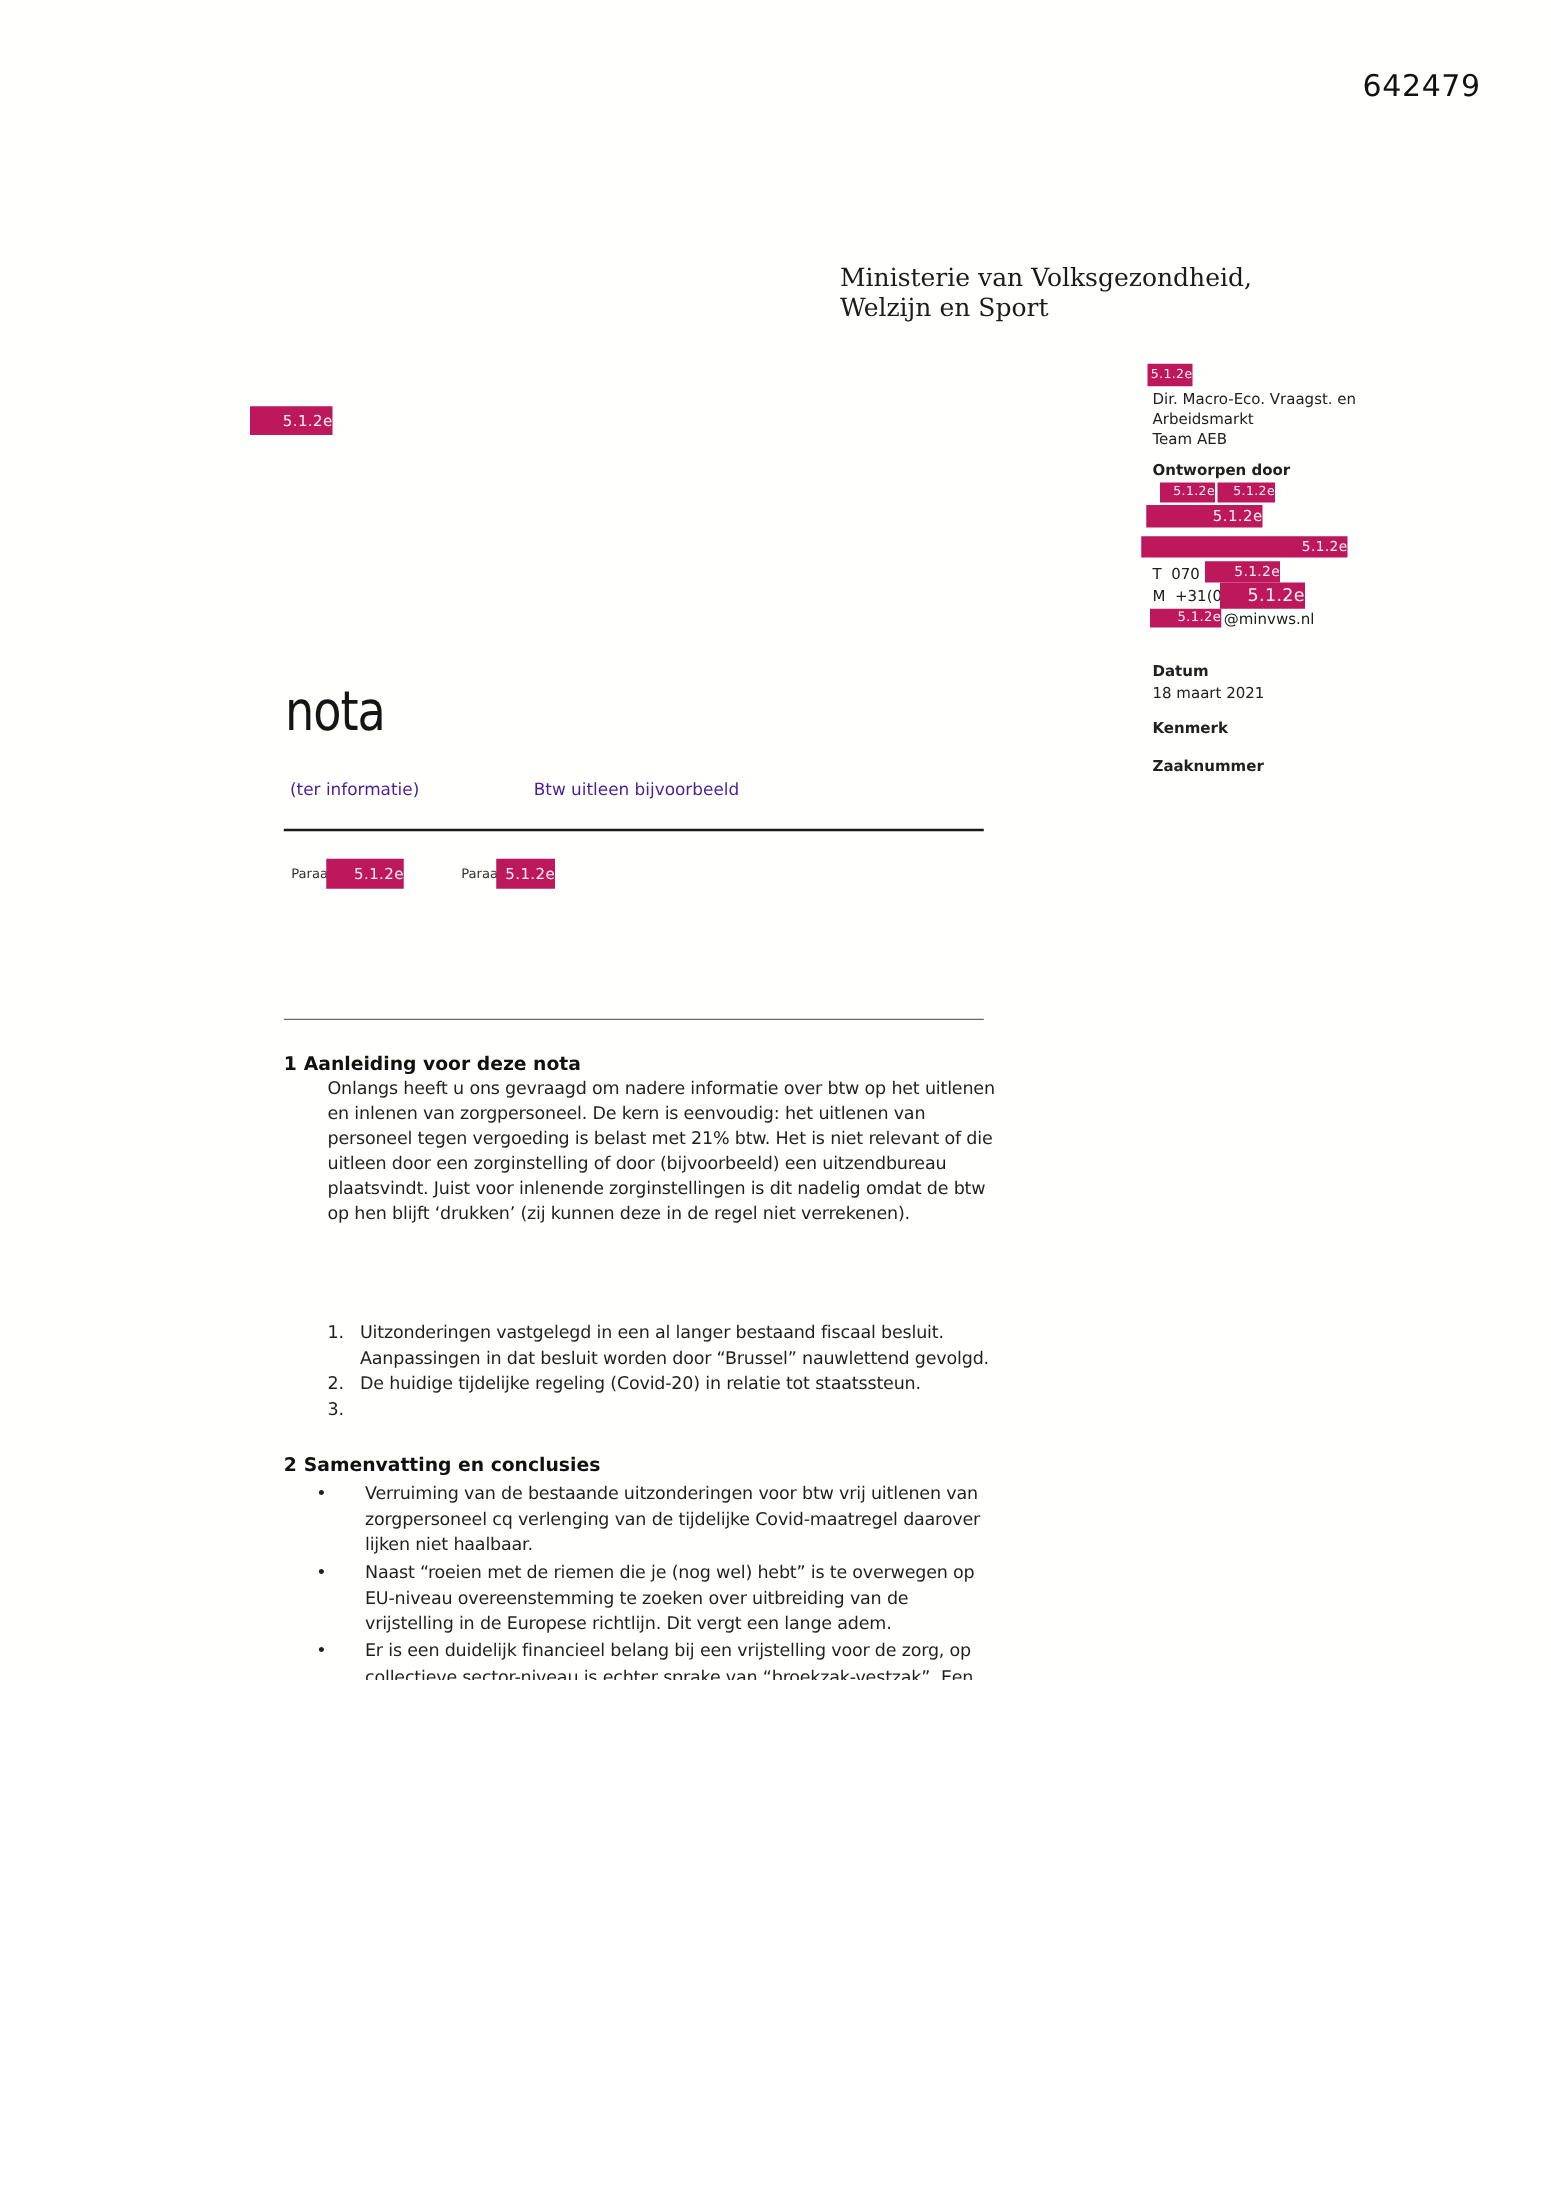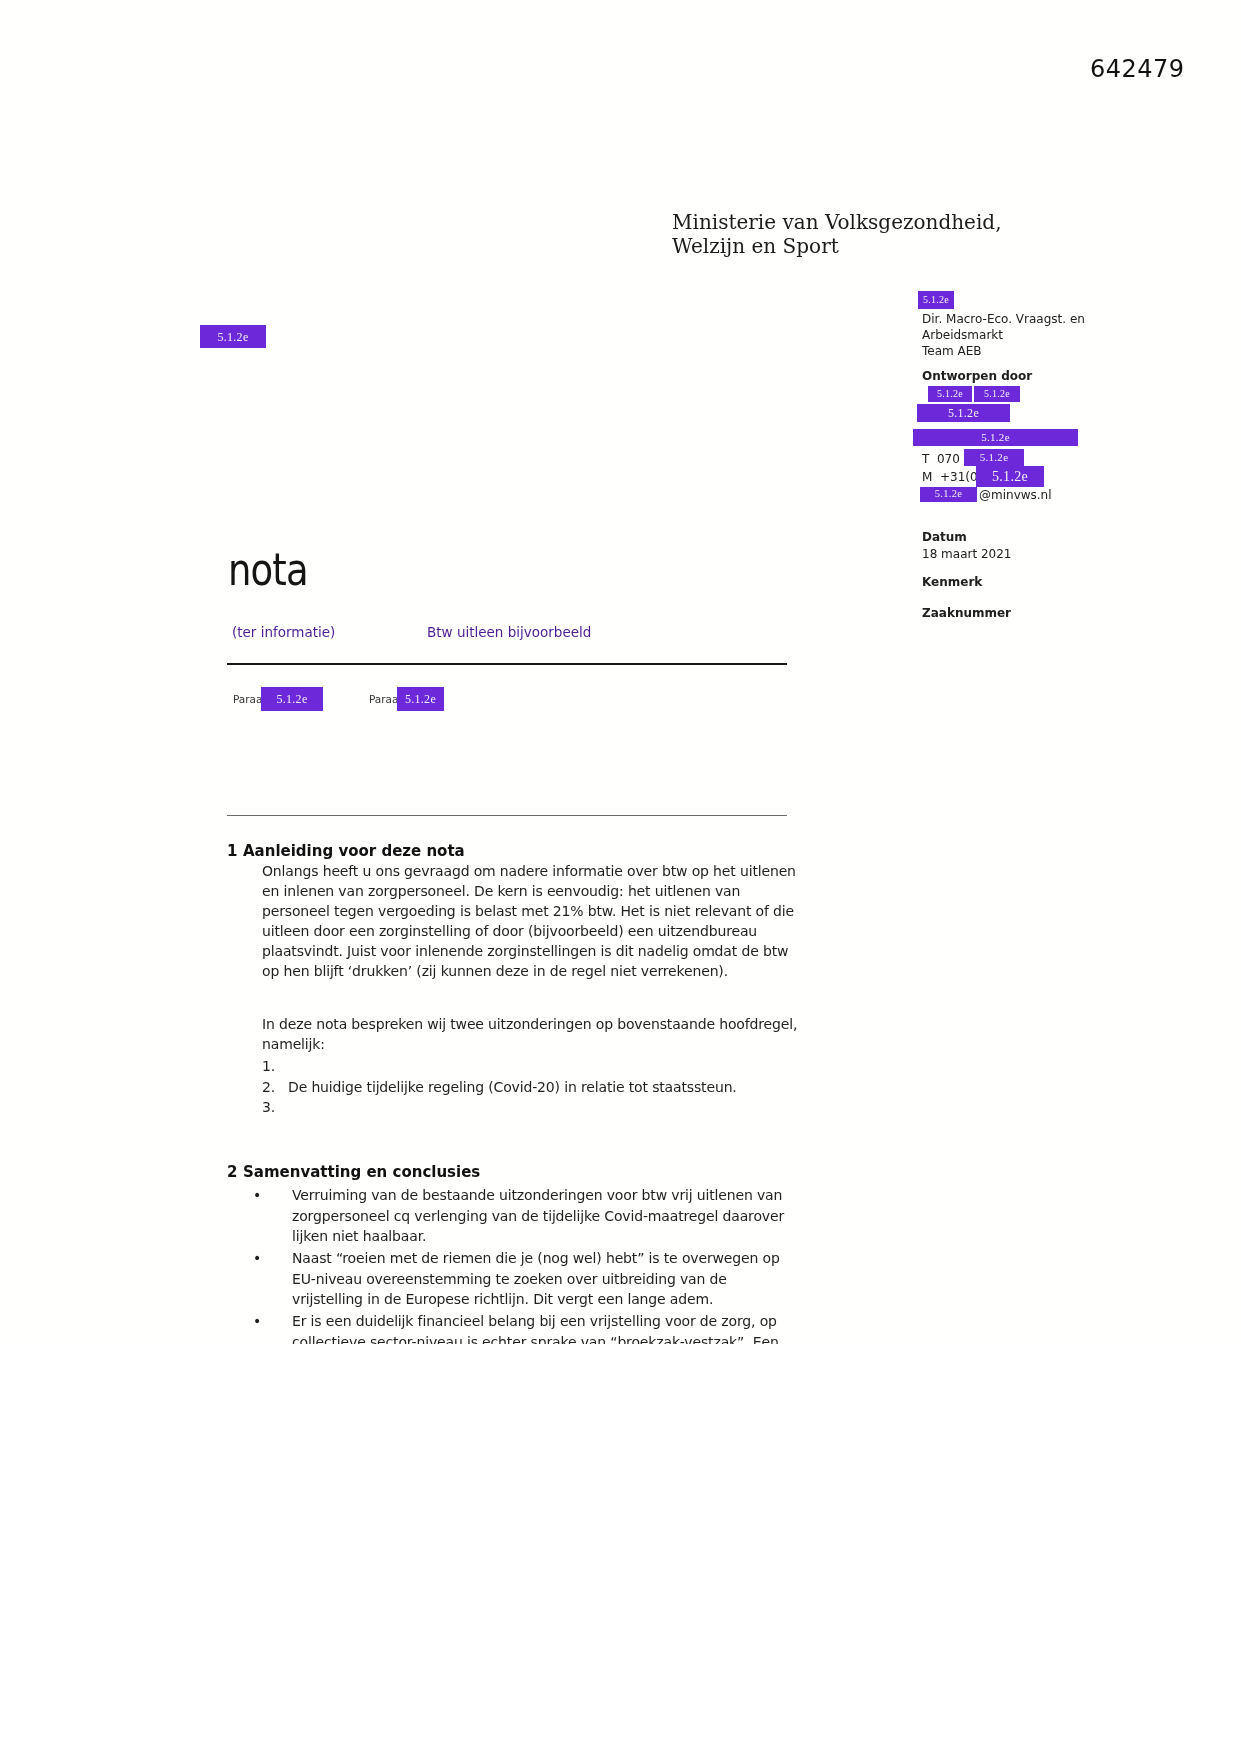--- a/index.html
+++ b/index.html
@@ -14,23 +14,23 @@
   .doc-number{
     position:absolute;left:1090px;top:55px;
     font-size:24px;letter-spacing:.5px;color:#111;
   }
   .ministry{
     position:absolute;left:672px;top:210px;
     font-family:"DejaVu Serif","Liberation Serif",serif;
     font-size:20px;line-height:24px;color:#1b1b1b;
   }
   .redact{
-    position:absolute;background:#6d28d9;color:#f2f2f2;
-    display:flex;align-items:center;justify-content:center;
-    font-size:11px;line-height:1;letter-spacing:.3px;font-family:Liberation Serif, serif;
+    position:absolute;background:#be185d;color:#f2f2f2;
+    display:flex;align-items:center;justify-content:flex-end;
+    font-size:11px;line-height:1;letter-spacing:.3px;
   }
   .side{position:absolute;font-size:12px;color:#202020;line-height:16px;white-space:pre-wrap;}
   .side.b{font-weight:bold;}
   .nota{
     position:absolute;left:228px;top:546px;
     font-size:44px;color:#151515;letter-spacing:-1px;
     transform:scaleX(.84);transform-origin:left top;line-height:1.1;
   }
   .subtle{position:absolute;font-size:13.5px;color:#4c1d95;}
   .rule1{position:absolute;left:227px;top:663px;width:560px;height:2px;background:#1a1a1a;}
@@ -138,26 +138,26 @@
     <span>Aanleiding voor deze nota</span>
   </div>
 
   <div class="body-text" style="top:861px">Onlangs heeft u ons gevraagd om nadere informatie over btw op het uitlenen
 en inlenen van zorgpersoneel. De kern is eenvoudig: het uitlenen van
 personeel tegen vergoeding is belast met 21% btw. Het is niet relevant of die
 uitleen door een zorginstelling of door (bijvoorbeeld) een uitzendbureau
 plaatsvindt. Juist voor inlenende zorginstellingen is dit nadelig omdat de btw
 op hen blijft ‘drukken’ (zij kunnen deze in de regel niet verrekenen).</div>
 
-  <div class="body-text" style="top:1014px">In deze nota bespreken wij twee uitzonderingen op bovenstaande hoofdregel,
-namelijk:</div>
 
   <div class="numlist" style="top:1056px">
     <div class="li">
       <span class="num">1.</span>
+      <span class="txt">Uitzonderingen vastgelegd in een al langer bestaand fiscaal besluit.
+Aanpassingen in dat besluit worden door “Brussel” nauwlettend gevolgd.</span>
     </div>
     <div class="li">
       <span class="num">2.</span>
       <span class="txt">De huidige tijdelijke regeling (Covid-20) in relatie tot staatssteun.</span>
     </div>
     <div class="li">
       <span class="num">3.</span>
       <span class="txt"></span>
     </div>
   </div>

